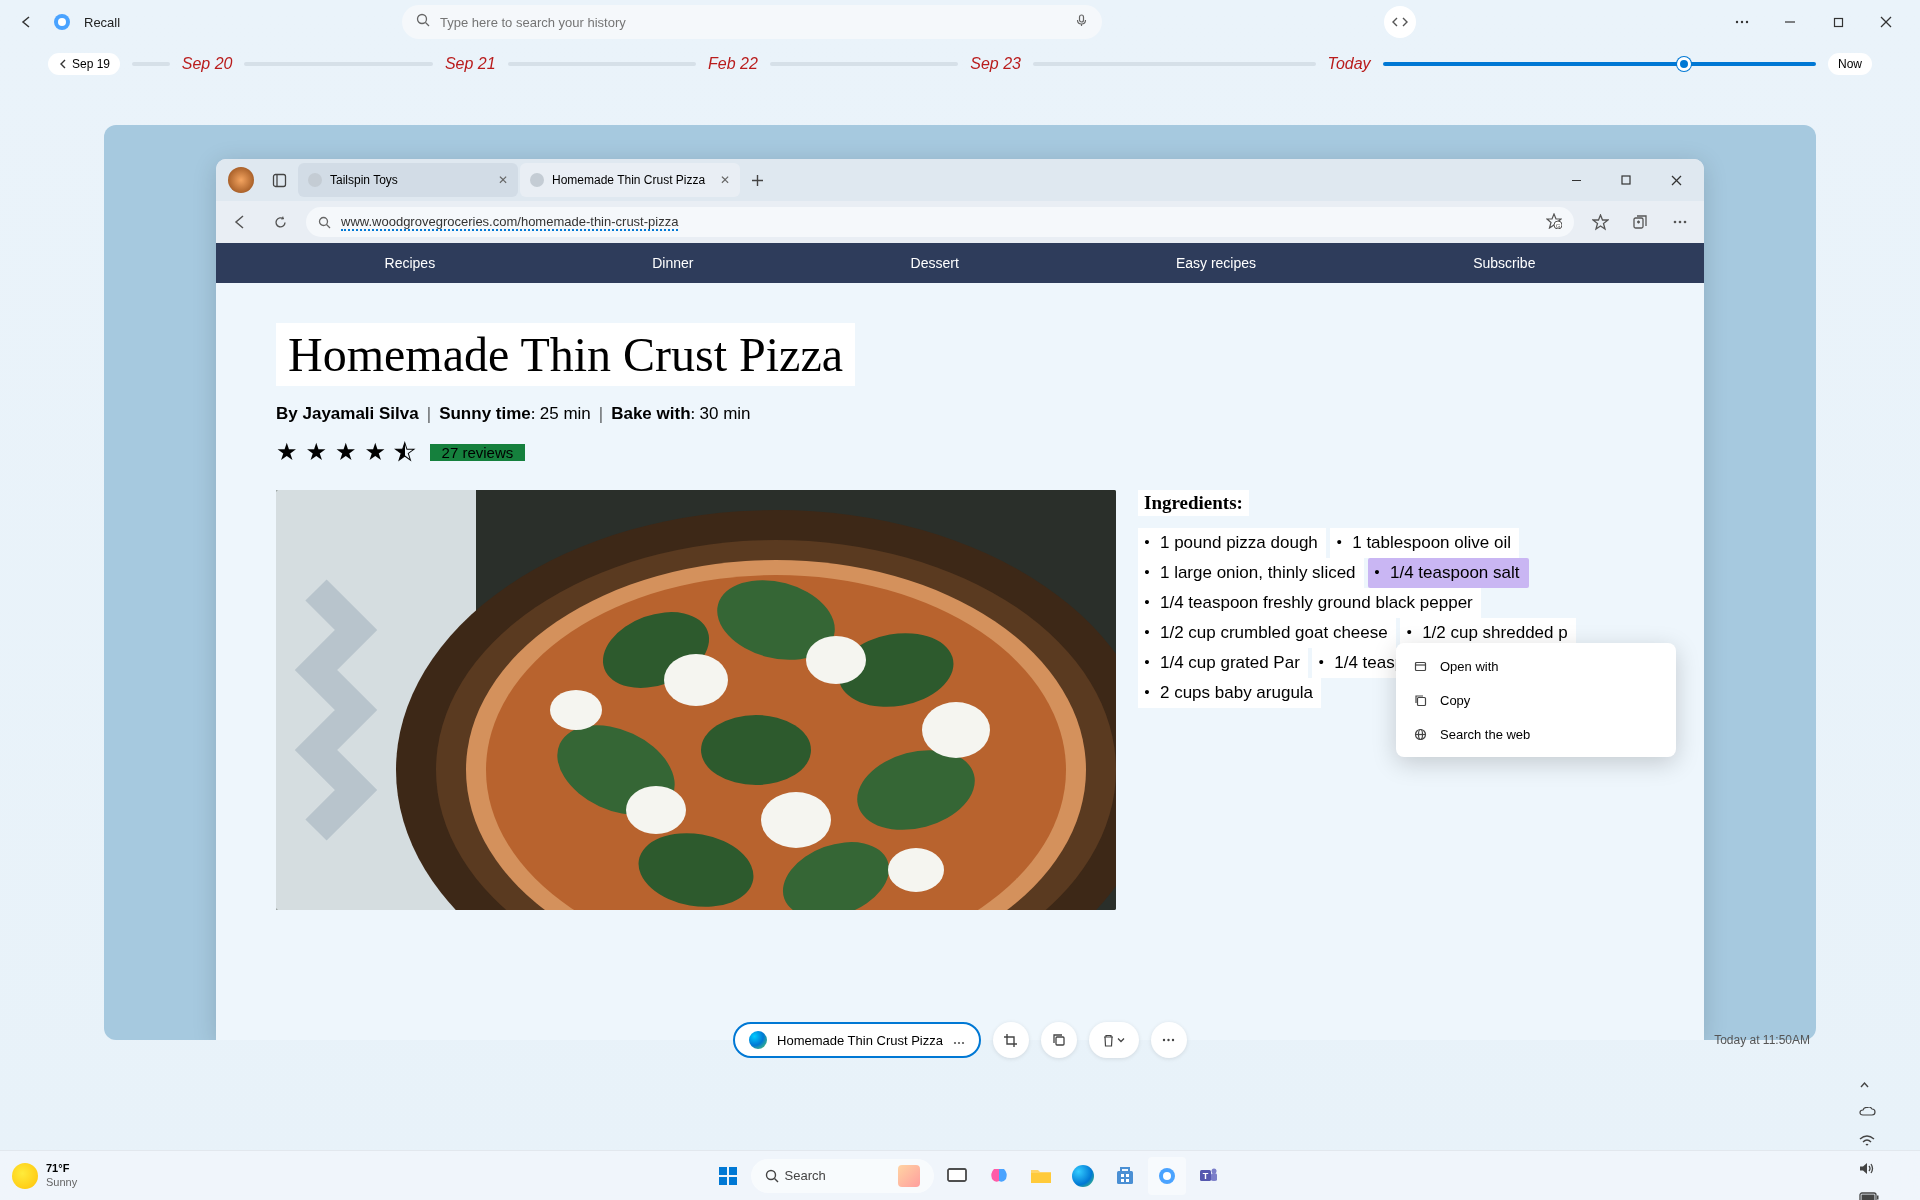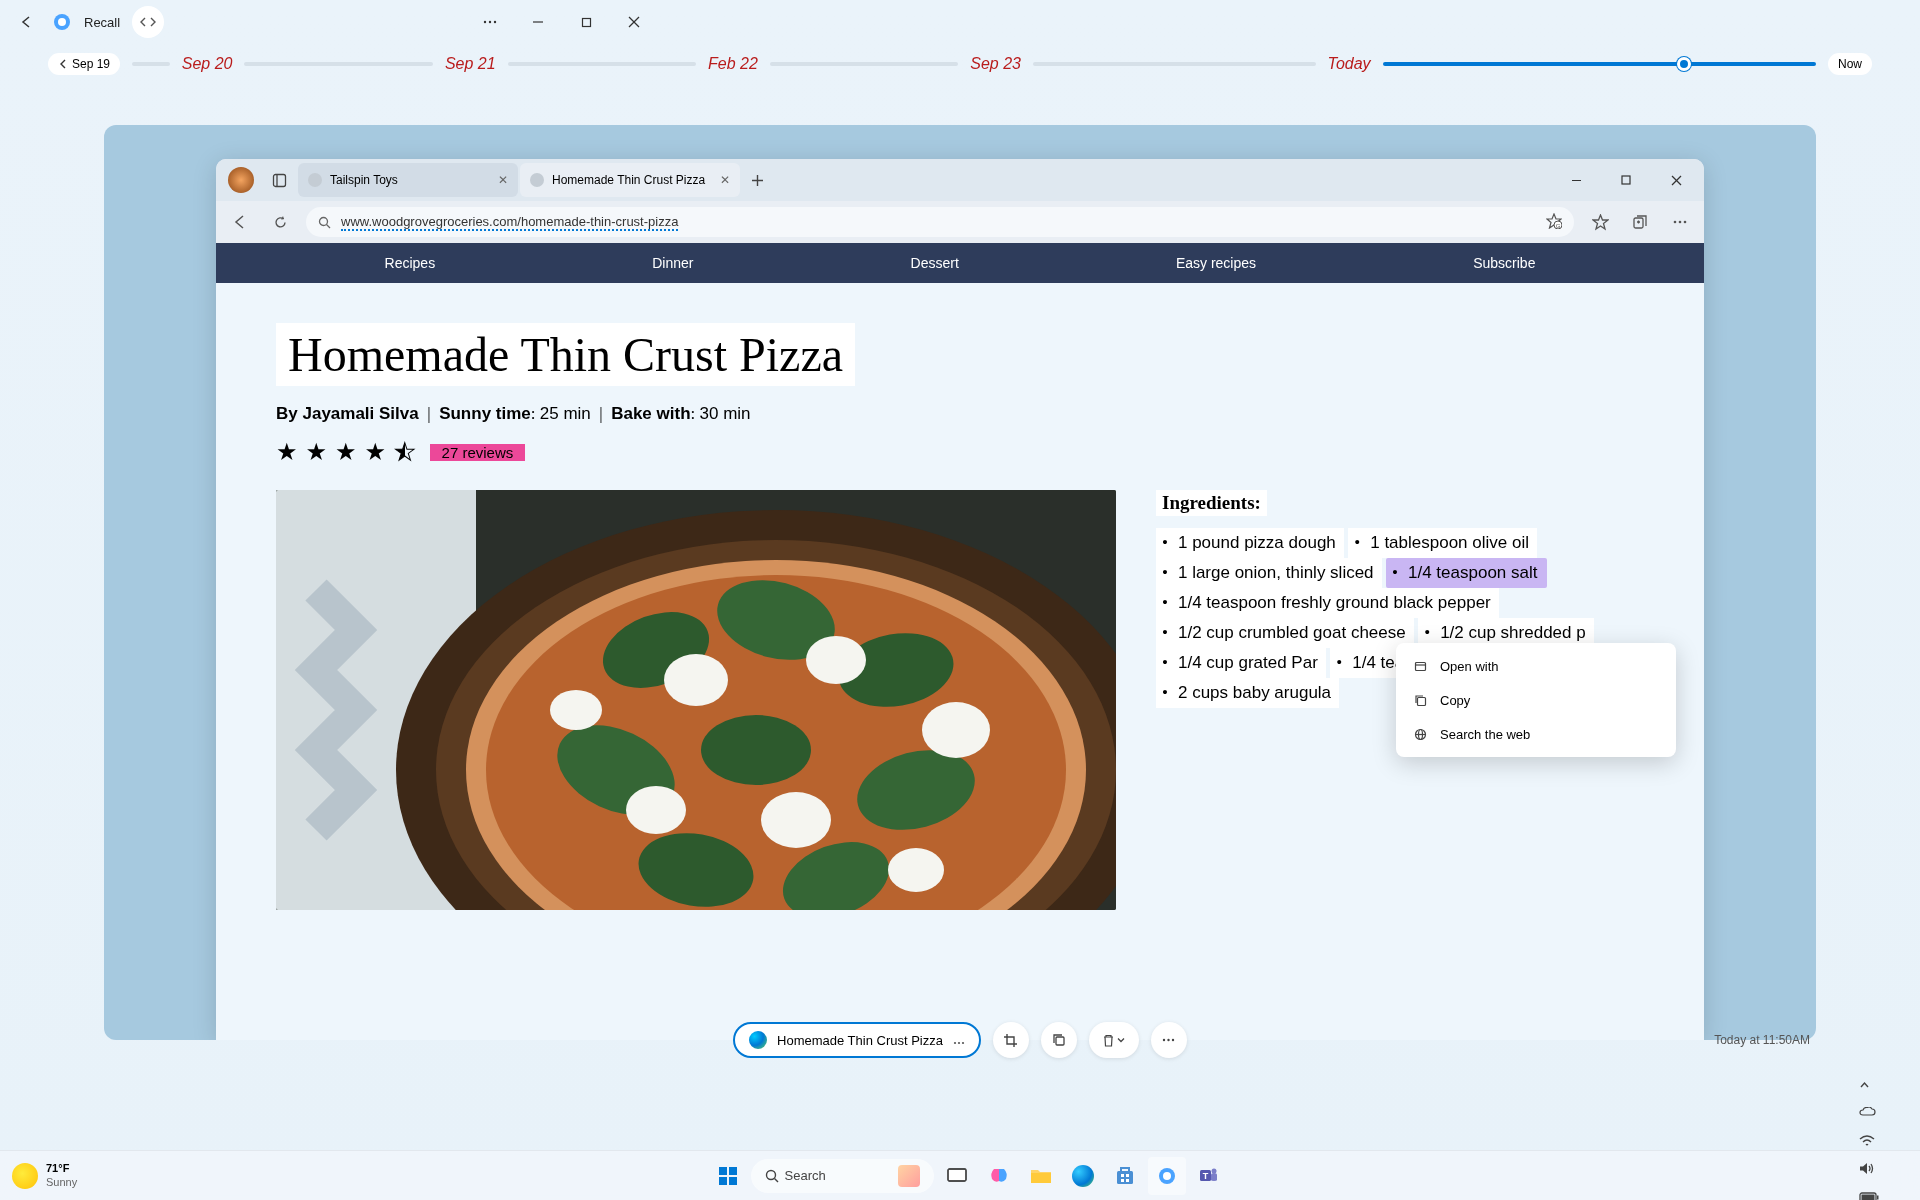--- a/index.html
+++ b/index.html
@@ -48,22 +48,22 @@
 .page { flex: 1; background: #eef6fc; overflow: hidden; position: relative; }
 .pnav { height: 40px; background: #2e3c5b; display: flex; align-items: center; justify-content: space-around; padding: 0 60px; }
 .pnav-item { color: #fff; font-size: 14px; }
 .pcontent { padding: 40px 60px 0; }
 .ptitle { font-family: Georgia, serif; font-size: 48px; font-weight: 400; background: #fff; display: inline-block; padding: 4px 12px; }
 .pmeta { margin-top: 18px; font-family: Georgia, serif; font-size: 17px; }
 .pmeta b { font-weight: bold; }
 .prating { margin-top: 14px; display: flex; align-items: center; gap: 14px; }
 .stars { display: flex; gap: 8px; }
 .star { font-size: 24px; color: #000; }
-.revbox { background: #ec4899; padding: 0 12px; font-size: 15px; }
-.pbody { margin-top: 24px; display: flex; gap: 40px; }
+.revbox { background: #15803d; padding: 0 12px; font-size: 15px; }
+.pbody { margin-top: 24px; display: flex; gap: 22px; }
 .pimg { width: 840px; height: 420px; background: #3a4a3a; border-radius: 2px; position: relative; overflow: hidden; }
 .pingred { flex: 1; }
 .pingred h3 { font-family: Georgia, serif; font-size: 19px; margin-bottom: 12px; background: #fff; display: inline-block; padding: 2px 6px; }
 .pingred ul { list-style: none; }
 .pingred li { font-family: Georgia, serif; font-size: 17px; padding: 5px 8px 5px 0; display: flex; align-items: center; gap: 10px; }
 .pingred li::before { content: "•"; margin-left: 6px; }
 .pingred li.hl { background: #c9b6f3; border-radius: 2px; display: inline-flex; padding-right: 10px; }
 .pingred li.boxed { background: #fff; display: inline-flex; }
 
 
@@ -99,20 +99,38 @@
         <path d="M10 2 L4 7 L10 12" stroke="#333" stroke-width="1.5" fill="none"></path>
       </svg>
   </div>
   <div class="app-icon">
     <svg width="20" height="20" viewBox="0 0 20 20">
         <circle cx="10" cy="10" r="8" fill="#4aa3ff"></circle>
         <circle cx="10" cy="10" r="4" fill="#fff"></circle>
       </svg>
   </div>
   <span class="app-name">Recall</span>
+  <div class="search-wrap">
+    <div class="searchbar">
+      <span>
+        <svg width="14" height="14" viewBox="0 0 14 14">
+            <circle cx="6" cy="6" r="4.5" stroke="#666" stroke-width="1.3" fill="none"></circle>
+            <line x1="9.5" y1="9.5" x2="13" y2="13" stroke="#666" stroke-width="1.3"></line>
+          </svg>
+      </span>
+      <input placeholder="Type here to search your history" style="">
+      <span>
+        <svg width="13" height="13" viewBox="0 0 13 13">
+            <rect x="4.5" y="1" width="4" height="7" rx="2" fill="none" stroke="#666" stroke-width="1.2"></rect>
+            <path d="M2.5 6 C2.5 9 4 10 6.5 10 C9 10 10.5 9 10.5 6" stroke="#666" stroke-width="1.2" fill="none"></path>
+            <line x1="6.5" y1="10" x2="6.5" y2="12" stroke="#666" stroke-width="1.2"></line>
+          </svg>
+      </span>
+    </div>
+  </div>
   <div class="code-btn">
     <svg width="16" height="10" viewBox="0 0 16 10">
         <path d="M5 1 L1 5 L5 9 M11 1 L15 5 L11 9" stroke="#555" stroke-width="1.4" fill="none"></path>
       </svg>
   </div>
   <div style="width:280px"></div>
   <div class="win-controls">
     <div class="win-ctrl">
         <svg width="14" height="4" viewBox="0 0 14 4">
           <circle cx="2" cy="2" r="1.2" fill="#333"></circle>

